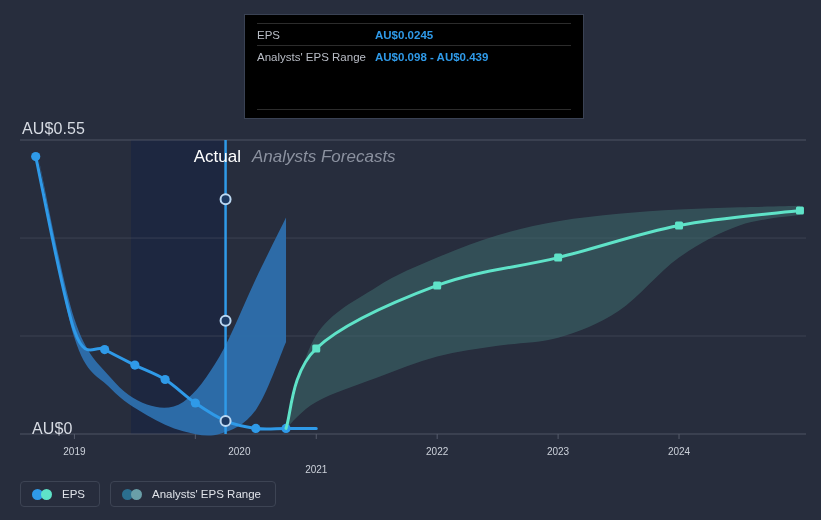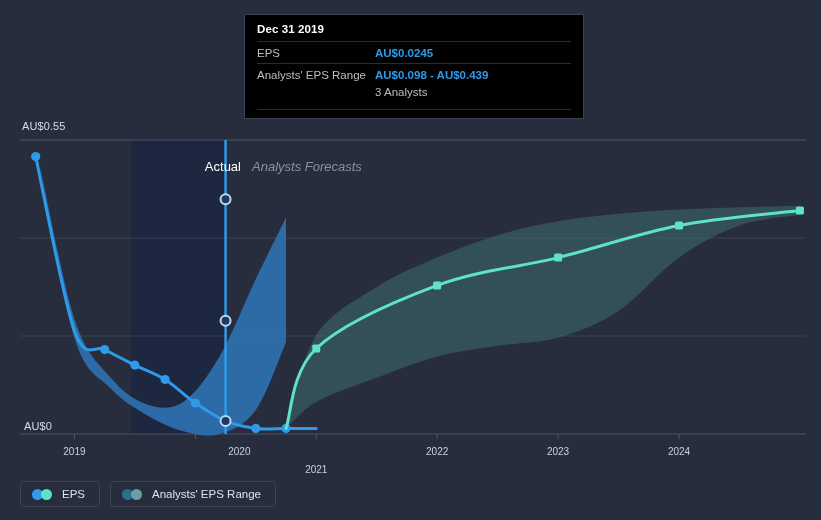--- a/index.html
+++ b/index.html
@@ -11,44 +11,44 @@
     position:relative;
     -webkit-font-smoothing:antialiased;
   }
   #chart-root{position:absolute;inset:0;}
 
   .plot-svg{position:absolute;left:0;top:0;width:821px;height:520px;}
 
   
   .y-label{
     position:absolute;
-    font-size:11px;
+    font-size:16px;
     color:#d7dbe3;
     letter-spacing:.1px;
     white-space:nowrap;
     text-align:right;
   }
   #y-top{left:22px;top:120px;}
-  #y-bottom{left:24px;top:420px;}
+  #y-bottom{left:32px;top:420px;}
 
   .x-label{
     position:absolute;
     font-size:10px;
     color:#ccd1da;
     transform:translateX(-50%);
     white-space:nowrap;
     top:446px;
   }
 
   
   .region-cap{
     position:absolute;
-    font-size:13px;
+    font-size:17px;
     white-space:nowrap;
-    top:159px;
+    top:147px;
   }
   #cap-actual{color:#ffffff;right:580px;font-weight:400;}
   #cap-forecast{color:#8b919f;left:252px;font-style:italic;}
 
   
   #tooltip{
     position:absolute;
     left:244px;top:14px;
     width:340px;height:105px;
     background:#000000;
@@ -159,30 +159,28 @@
       <div class="x-label" style="left: 316.262px; margin-top: 18px;">2021</div>
       <div class="x-label" style="left: 437.185px;">2022</div>
       <div class="x-label" style="left: 558px;">2023</div>
       <div class="x-label" style="left: 679.031px;">2024</div>
     </div>
 
   <div class="region-cap" id="cap-actual">Actual</div>
   <div class="region-cap" id="cap-forecast">Analysts Forecasts</div>
 
   <div id="tooltip">
-    <div class="tt-title">Dec 31 2019</div>
     <div class="tt-row">
       <span class="tt-key">EPS</span>
       <span class="tt-val">AU$0.0245</span>
     </div>
     <div class="tt-row">
       <span class="tt-key">Analysts' EPS Range</span>
       <span>
         <span class="tt-val">AU$0.098 - AU$0.439</span>
-        <div class="tt-sub">3 Analysts</div>
       </span>
     </div>
     <div id="tt-foot"></div>
   </div>
 
   <div id="legend">
       <div class="legend-item">
         <span class="swatch">
           <i class="a" style="background:#2f9ae8"></i>
           <i class="b" style="background:#5fe3c8"></i>

